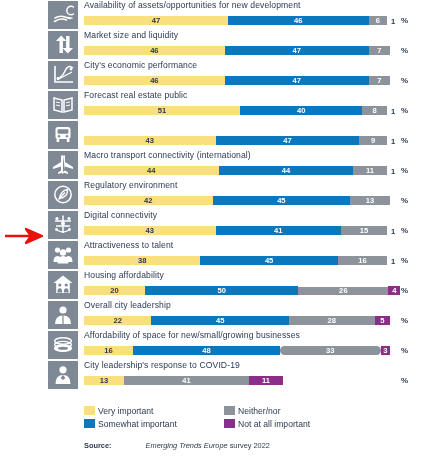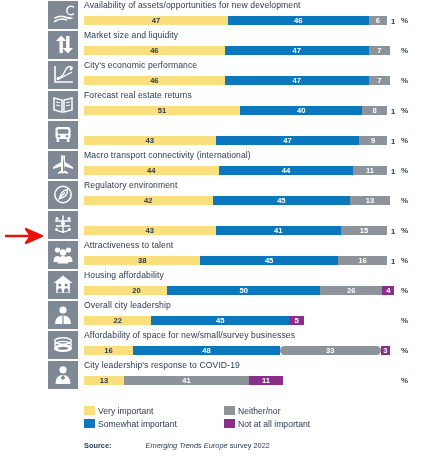--- a/index.html
+++ b/index.html
@@ -166,21 +166,21 @@
       </div>
       <div class="row">
         <div class="icon-cell">
           <svg width="22" height="22" viewBox="0 0 22 22">
             <path d="M2 4 L10 6 L10 18 L2 16 Z" fill="none" stroke="#fff" stroke-width="1.5"></path>
             <path d="M20 4 L12 6 L12 18 L20 16 Z" fill="none" stroke="#fff" stroke-width="1.5"></path>
             <path d="M4 8 L8 8.8 M4 11 L8 11.8" stroke="#fff" stroke-width="1"></path>
             <path d="M14 8.8 L18 8 M14 11.8 L18 11" stroke="#fff" stroke-width="1"></path>
           </svg>
         </div>
-        <div class="row-label">Forecast real estate returns</div>
+        <div class="row-label">Forecast real estate public</div>
         <div class="bar">
           <div class="seg very" style="width: 156.06px; flex: 0 0 auto;">
             <span>51</span>
           </div>
           <div class="seg somewhat" style="width: 122.4px; flex: 0 0 auto;">
             <span>40</span>
           </div>
           <div class="seg neither" style="width: 24.48px; flex: 0 0 auto;">
             <span>8</span>
           </div>
@@ -269,20 +269,21 @@
             <path d="M11 1.5 L11 19" stroke="#fff" stroke-width="1.5"></path>
             <path d="M3 7 L19 7 M4 12 L18 12" stroke="#fff" stroke-width="1.5"></path>
             <circle cx="5" cy="4.5" r="1.6" fill="#fff"></circle>
             <circle cx="17" cy="4.5" r="1.6" fill="#fff"></circle>
             <circle cx="11" cy="9.5" r="2" fill="#fff"></circle>
             <path d="M5 16 q6 4 12 0" stroke="#fff" stroke-width="1.5" fill="none"></path>
             <circle cx="4.5" cy="15.5" r="1.4" fill="#fff"></circle>
             <circle cx="17.5" cy="15.5" r="1.4" fill="#fff"></circle>
           </svg>
         </div>
+        <div class="row-label">Digital connectivity</div>
         <div class="bar">
           <div class="seg very" style="width: 131.58px; flex: 0 0 auto;">
             <span>43</span>
           </div>
           <div class="seg somewhat" style="width: 125.46px; flex: 0 0 auto;">
             <span>41</span>
           </div>
           <div class="seg neither" style="width: 45.9px; flex: 0 0 auto;">
             <span>15</span>
           </div>
@@ -325,27 +326,27 @@
           <svg width="22" height="22" viewBox="0 0 22 22">
             <path d="M11 1.5 L20.5 9 L17.8 9 L17.8 19 L4.2 19 L4.2 9 L1.5 9 Z" fill="#fff"></path>
             <circle cx="7.8" cy="11" r="1.6" fill="#7f8895"></circle>
             <path d="M5.4 18.5 q0-4.2 2.4-4.2 t2.4 4.2 Z" fill="#7f8895"></path>
             <circle cx="14.2" cy="11" r="1.6" fill="#7f8895"></circle>
             <path d="M11.8 18.5 q0-4.2 2.4-4.2 t2.4 4.2 Z" fill="#7f8895"></path>
           </svg>
         </div>
         <div class="row-label">Housing affordability</div>
         <div class="bar">
-          <div class="seg very" style="width: 61.2px; flex: 0 0 auto; padding-left: 22px;">
+          <div class="seg very" style="width: 61.2px; flex: 0 0 auto;">
             <span>20</span>
           </div>
           <div class="seg somewhat" style="width: 153px; flex: 0 0 auto;">
             <span>50</span>
           </div>
-          <div class="seg neither" style="width: 62px; flex: 0 0 auto;">
+          <div class="seg neither" style="width: 90px; flex: 0 0 auto; font-family: Liberation Mono, monospace;">
             <span>26</span>
           </div>
           <div class="seg notatall" style="width: 12.24px; flex: 0 0 auto;">
             <span>4</span>
           </div>
         </div>
         <div class="pct">%</div>
       </div>
       <div class="row">
         <div class="icon-cell">
@@ -355,37 +356,40 @@
             <path d="M11 11.5 L11 20" stroke="#7f8895" stroke-width="1.2"></path>
           </svg>
         </div>
         <div class="row-label">Overall city leadership</div>
         <div class="bar">
           <div class="seg very" style="width: 67.32px; flex: 0 0 auto;">
             <span>22</span>
           </div>
           <div class="seg somewhat" style="width: 137.7px; flex: 0 0 auto;">
             <span>45</span>
+          </div>
+          <div class="seg neither" style="width: 85.68px; flex: 0 0 auto;">
+            <span>28</span>
           </div>
           <div class="seg notatall" style="width: 15.3px; flex: 0 0 auto;">
             <span>5</span>
           </div>
         </div>
         <div class="pct">%</div>
       </div>
       <div class="row">
         <div class="icon-cell">
           <svg width="22" height="22" viewBox="0 0 22 22">
             <ellipse cx="11" cy="7" rx="8.4" ry="3.2" fill="none" stroke="#fff" stroke-width="1.4"></ellipse>
             <ellipse cx="11" cy="10.6" rx="8.4" ry="3.2" fill="none" stroke="#fff" stroke-width="1.4"></ellipse>
             <ellipse cx="11" cy="14.2" rx="8.4" ry="3.2" fill="#fff" stroke="#fff" stroke-width="1.4"></ellipse>
             <ellipse cx="11" cy="14.2" rx="5" ry="1.5" fill="#7f8895"></ellipse>
           </svg>
         </div>
-        <div class="row-label">Affordability of space for new/small/survey businesses</div>
+        <div class="row-label">Affordability of space for new/small/growing businesses</div>
         <div class="bar">
           <div class="seg very" style="width: 48.96px; flex: 0 0 auto;">
             <span>16</span>
           </div>
           <div class="seg somewhat" style="width: 146.88px; flex: 0 0 auto;">
             <span>48</span>
           </div>
           <div class="seg neither" style="width: 100.98px; flex: 0 0 auto; border-radius: 7px;">
             <span>33</span>
           </div>

